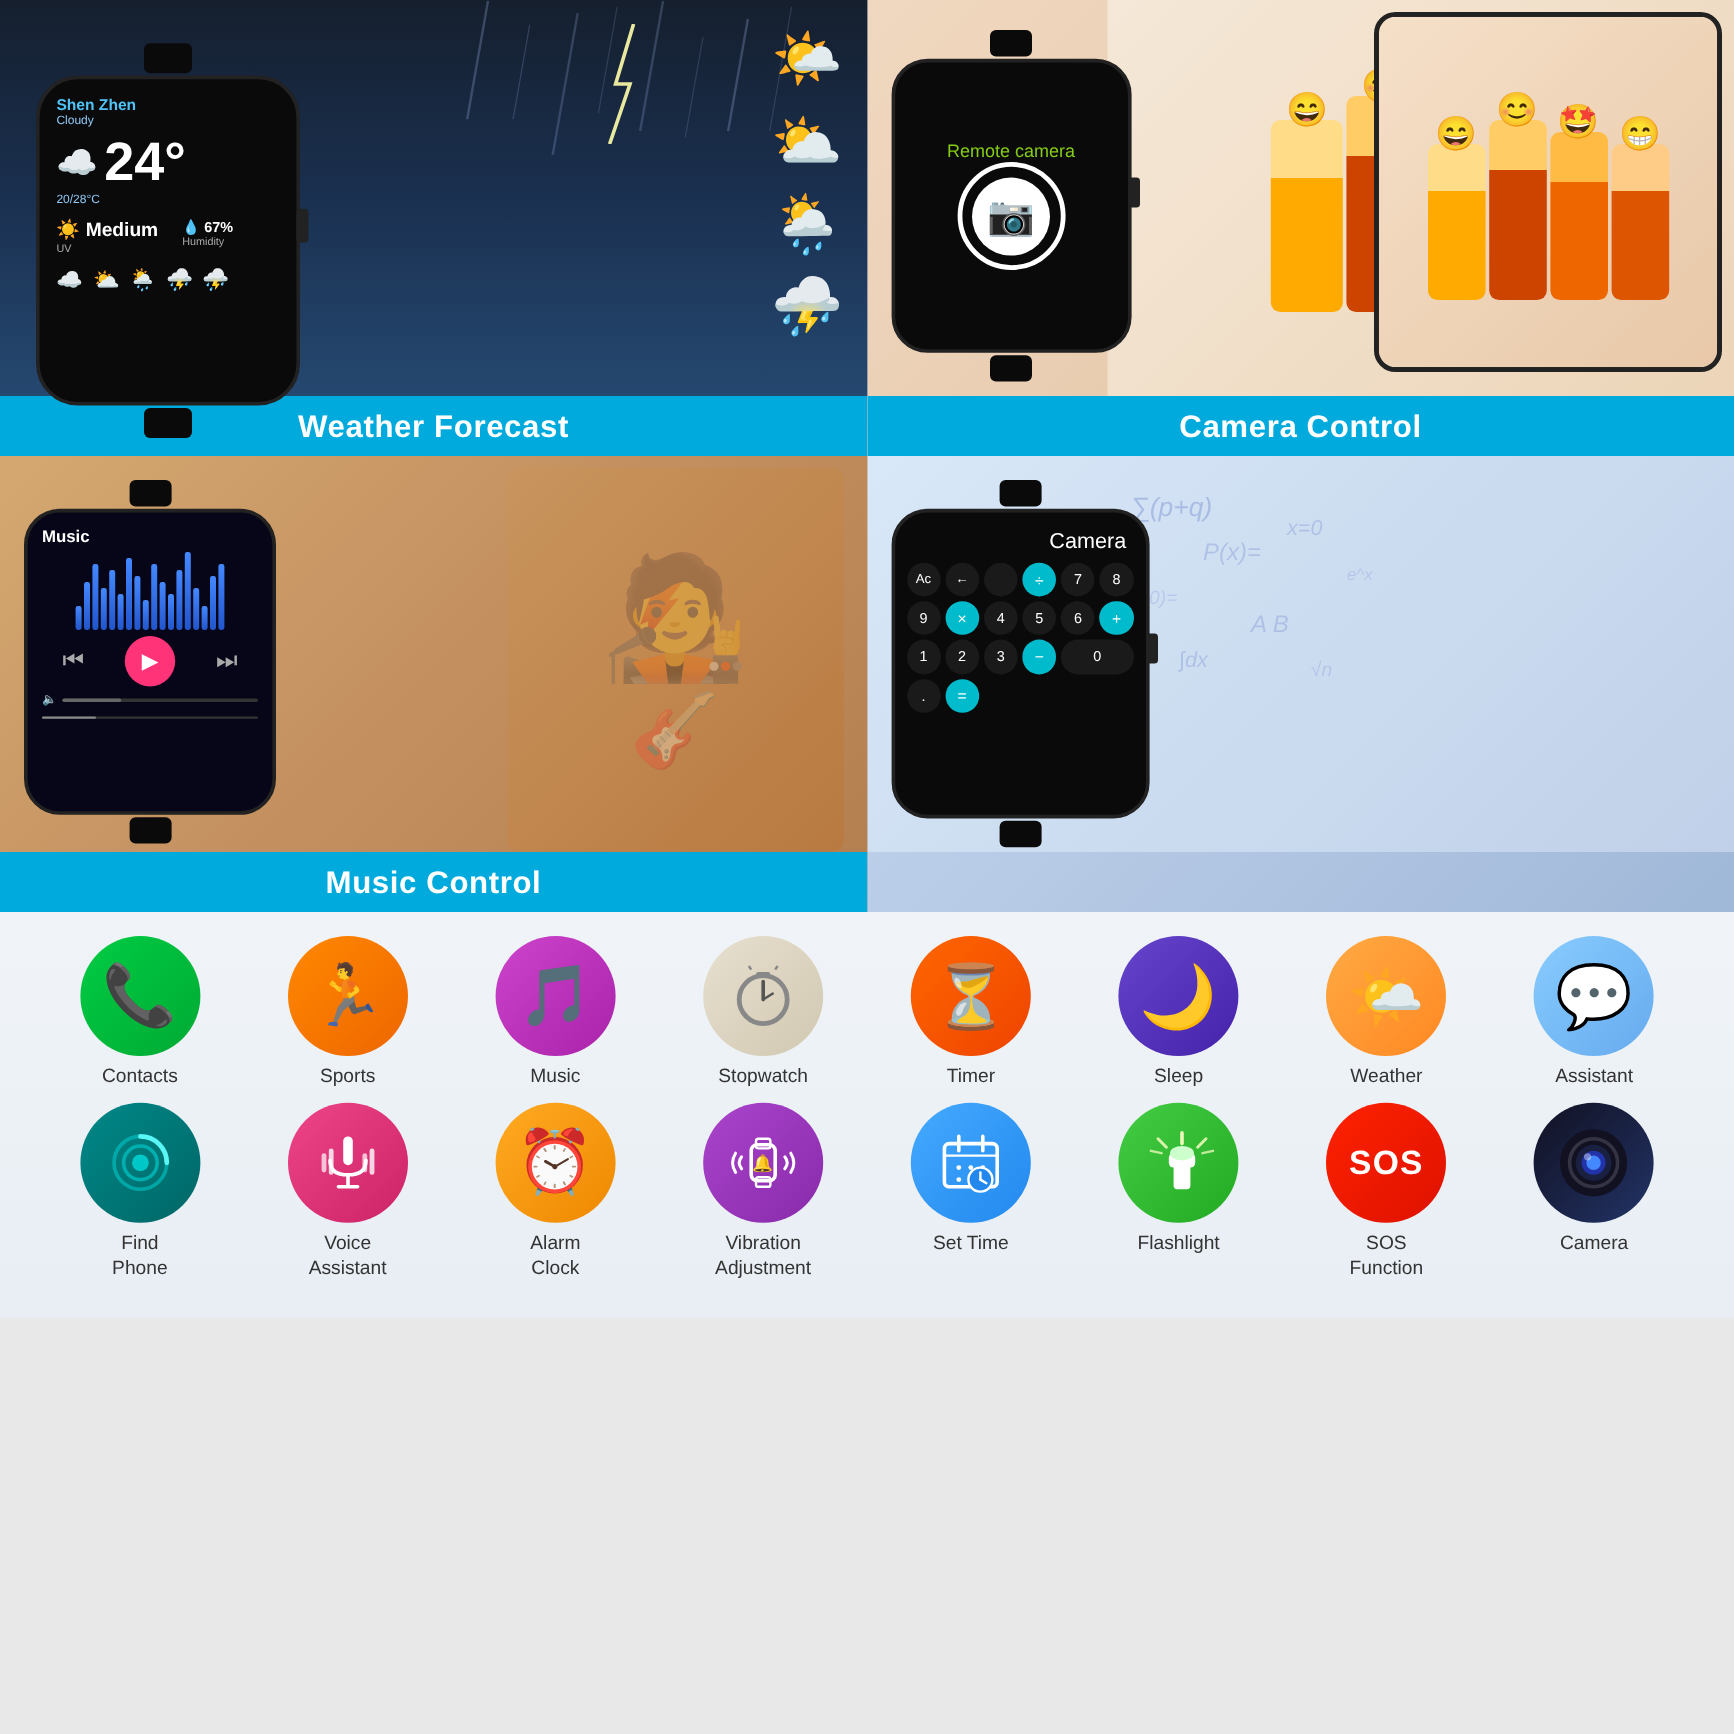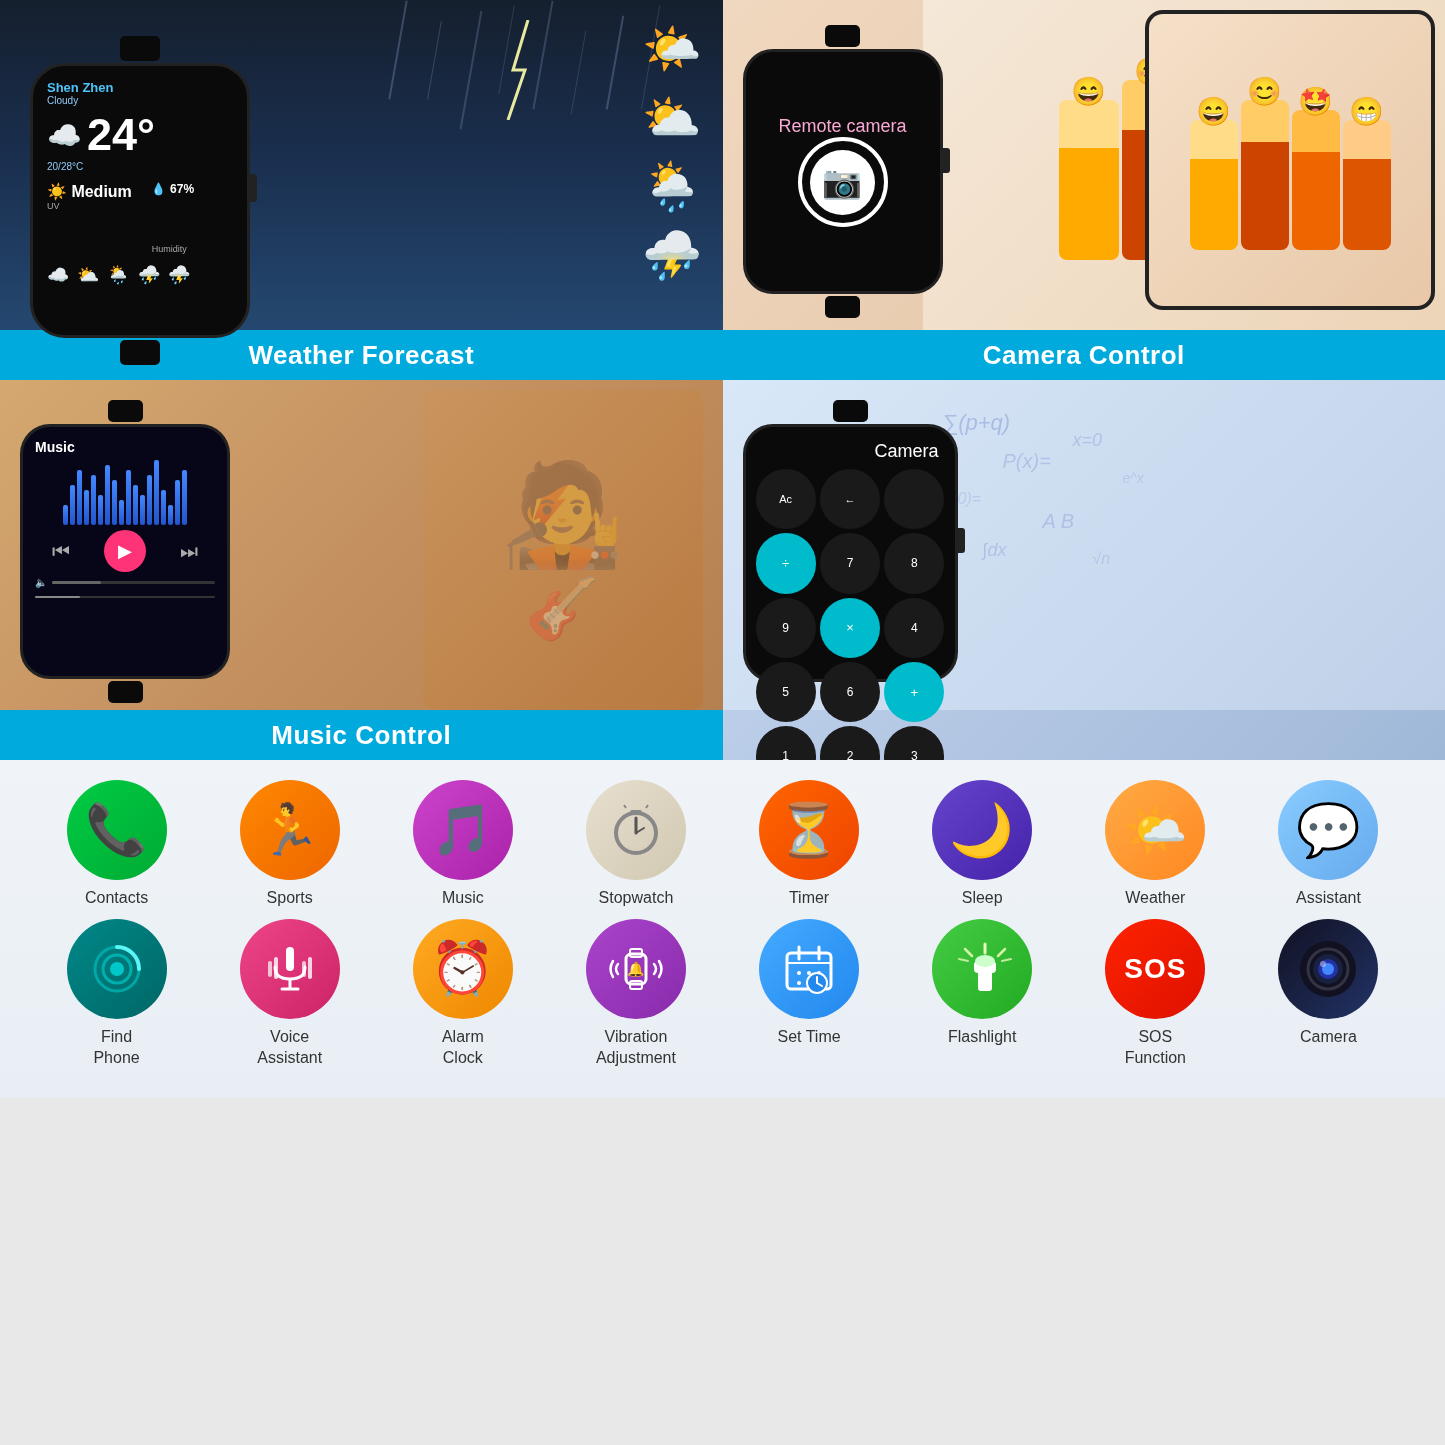--- a/index.html
+++ b/index.html
@@ -169,21 +169,21 @@
           <span style="font-size:45px;font-weight:bold;">24°</span>
         </div>
         <div style="font-size:10px;color:#90caf9;margin-bottom:10px;">20/28°C</div>
         <div style="display:flex;gap:20px;">
           <div>
             <div style="font-size:16px;font-weight:bold;">☀️ <span>Medium</span></div>
             <div style="font-size:9px;color:#aaa;">UV</div>
           </div>
           <div>
             <div style="font-size:12px;font-weight:bold;">💧 <span>67%</span></div>
-            <div style="font-size:9px;color:#aaa;margin-top:48px;">Humidity</div>
+            <div style="font-size:9px;color:#aaa;">Humidity</div>
           </div>
         </div>
 
         <div style="display:flex;gap:8px;margin-top:10px;">
           <span style="font-size:18px;">☁️</span>
           <span style="font-size:18px;">⛅</span>
           <span style="font-size:18px;">🌦️</span>
           <span style="font-size:18px;">⛈️</span>
           <span style="font-size:18px;">⛈️</span>
         </div>
@@ -216,21 +216,21 @@
           <div class="pp3" style="height:140px;width:48px;"></div>
           <div class="pp4" style="height:130px;width:48px;"></div>
         </div>
       </div>
     </div>
 
     <div style="position:absolute;left:20px;top:25px;z-index:4;">
       <div style="width:35px;height:22px;background:#0a0a0a;border-radius:5px;margin:0 auto 2px;"></div>
       <div style="width:200px;height:245px;background:#0a0a0a;border-radius:30px;border:3px solid #222;padding:16px;color:white;position:relative;display:flex;flex-direction:column;align-items:center;justify-content:center;">
         <div style="position:absolute;right:-10px;top:40%;width:10px;height:25px;background:#222;border-radius:3px;"></div>
-        <div style="font-size:18px;color:#f9a8d4;">Remote camera</div>
+        <div style="font-size:15px;color:#84cc16;">Remote camera</div>
         <div style="width:90px;height:90px;border-radius:50%;border:4px solid white;display:flex;align-items:center;justify-content:center;">
           <div style="width:65px;height:65px;border-radius:50%;background:white;display:flex;align-items:center;justify-content:center;font-size:32px;">📷</div>
         </div>
       </div>
       <div style="width:35px;height:22px;background:#0a0a0a;border-radius:5px;margin:2px auto 0;"></div>
     </div>
 
     <div class="card-label">
       <span>Camera Control</span>
     </div>
@@ -319,21 +319,21 @@
         <div class="math-text" style="top:160px;left:170px;font-size:16px;color:rgba(50,80,180,0.3);">√n</div>
       </div>
     </div>
 
     <div style="position:absolute;left:20px;top:20px;z-index:4;">
       <div style="width:35px;height:22px;background:#0a0a0a;border-radius:5px;margin:0 auto 2px;"></div>
       <div style="width:215px;height:258px;background:#0a0a0a;border-radius:30px;border:3px solid #222;padding:10px;color:white;position:relative;">
         <div style="position:absolute;right:-10px;top:40%;width:10px;height:25px;background:#222;border-radius:3px;"></div>
         <div style="text-align:right;font-size:18px;padding:4px 6px;color:white;min-height:28px;">Camera</div>
 
-        <div style="display:grid;grid-template-columns:repeat(3,1fr);gap:4px;margin-top:3px;">
+        <div style="display:grid;grid-template-columns:repeat(6,1fr);gap:4px;margin-top:3px;">
 
           <div style="background:#1a1a1a;border-radius:50%;aspect-ratio:1;display:flex;align-items:center;justify-content:center;font-size:11px;color:white;">Ac</div>
           <div style="background:#1a1a1a;border-radius:50%;aspect-ratio:1;display:flex;align-items:center;justify-content:center;font-size:11px;color:white;">←</div>
           <div style="background:#1a1a1a;border-radius:50%;aspect-ratio:1;display:flex;align-items:center;justify-content:center;font-size:11px;color:white;"></div>
           <div style="background:#00bbcc;border-radius:50%;aspect-ratio:1;display:flex;align-items:center;justify-content:center;font-size:13px;color:white;">÷</div>
 
           <div style="background:#1a1a1a;border-radius:50%;aspect-ratio:1;display:flex;align-items:center;justify-content:center;font-size:12px;color:white;">7</div>
           <div style="background:#1a1a1a;border-radius:50%;aspect-ratio:1;display:flex;align-items:center;justify-content:center;font-size:12px;color:white;">8</div>
           <div style="background:#1a1a1a;border-radius:50%;aspect-ratio:1;display:flex;align-items:center;justify-content:center;font-size:12px;color:white;">9</div>
           <div style="background:#00bbcc;border-radius:50%;aspect-ratio:1;display:flex;align-items:center;justify-content:center;font-size:13px;color:white;">×</div>

